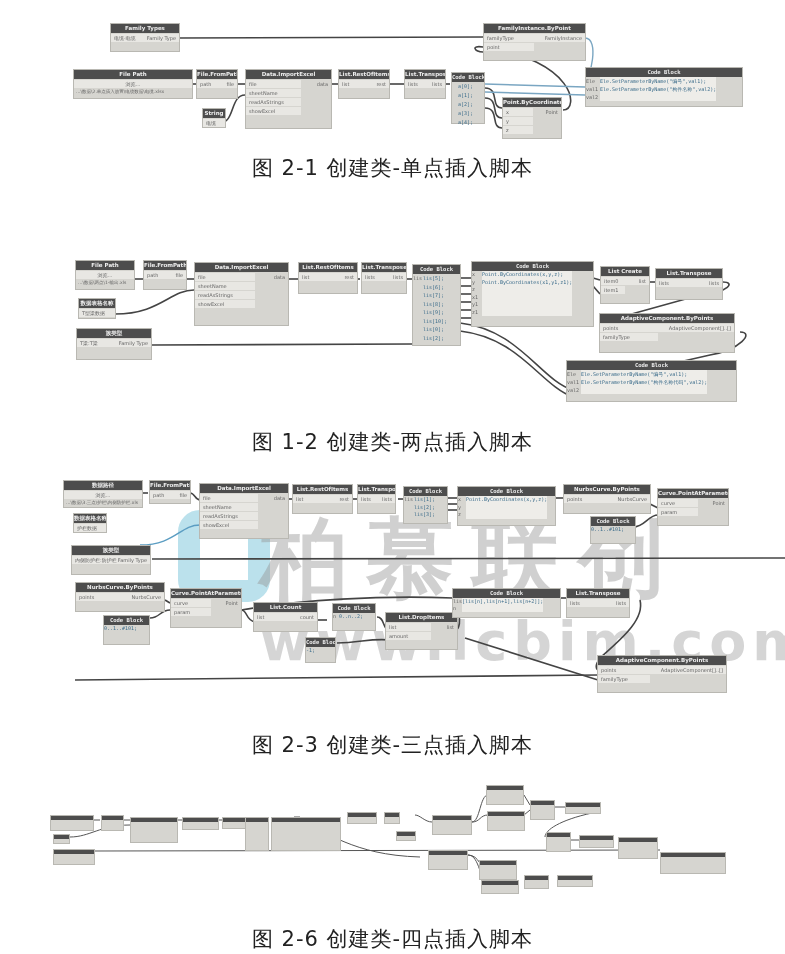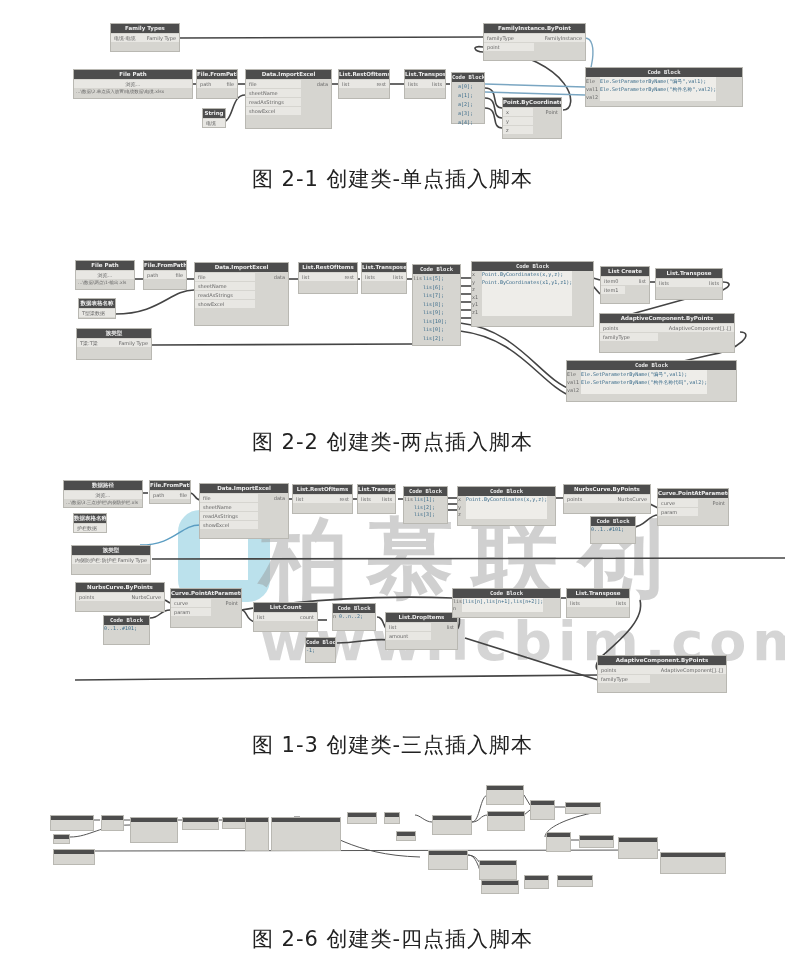--- a/index.html
+++ b/index.html
@@ -138,21 +138,21 @@
         <div>val1</div>
         <div>val2</div>
       </div>
       <div style="background:#eeede9;">
         <div>Ele.SetParameterByName("编号",val1);</div>
         <div>Ele.SetParameterByName("构件名称",val2);</div>
       </div>
     </div>
   </div>
 </div>
-<div class="caption" style="top:165px;">图 2-1 创建类-单点插入脚本</div>
+<div class="caption" style="top:154px;">图 2-1 创建类-单点插入脚本</div>
 
 <div class="fig" style="top:250px;height:160px;">
   <svg class="wires" width="785" height="160">
     <g fill="none" stroke="#444" stroke-width="1.6">
       <path d="M134 29 L143 29"></path>
       <path d="M185 29 L194 29"></path>
       <path d="M115 64 C160 64,170 40,194 40"></path>
       <path d="M152 95 L412 94"></path>
       <path d="M288 29 L298 29"></path>
       <path d="M357 29 L360 29"></path>
@@ -303,21 +303,21 @@
         <div>val1</div>
         <div>val2</div>
       </div>
       <div style="background:#eeede9;">
         <div>Ele.SetParameterByName("编号",val1);</div>
         <div>Ele.SetParameterByName("构件名称代码",val2);</div>
       </div>
     </div>
   </div>
 </div>
-<div class="caption" style="top:428px;">图 2-2 创建类-两点插入脚本</div>
+<div class="caption" style="top:428px;">图 1-2 创建类-两点插入脚本</div>
 
 <div class="fig" style="top:470px;height:230px;">
   <div class="logo" style="left:178px;top:40px;"></div>
   <div class="wm" style="left:260px;top:30px;">柏慕联创</div>
   <div class="wm2" style="left:260px;top:140px;">www.lcbim.com</div>
 
   <svg class="wires" width="785" height="230">
     <g fill="none" stroke="#444" stroke-width="1.6">
       <path d="M142 23 L148 23"></path>
       <path d="M190 23 C195 23,195 30,200 30"></path>
@@ -530,21 +530,21 @@
     <div class="hd">AdaptiveComponent.ByPoints</div>
     <div style="display:flex;">
       <div style="width:52px;">
         <div class="port">points</div>
         <div class="port">familyType</div>
       </div>
       <div class="port" style="flex:1;text-align:right;">AdaptiveComponent[]..[]</div>
     </div>
   </div>
 </div>
-<div class="caption" style="top:731px;">图 1-3 创建类-三点插入脚本</div>
+<div class="caption" style="top:731px;">图 2-3 创建类-三点插入脚本</div>
 
 <div class="fig" style="top:775px;height:120px;">
   <svg class="wires" width="785" height="120">
     <g fill="none" stroke="#555" stroke-width="1">
       <path d="M95 76 L660 75"></path>
       <path d="M80 45 L100 45"></path>
       <path d="M123 45 L130 45"></path>
       <path d="M70 62 C90 62,100 50,130 50"></path>
       <path d="M177 45 L183 45"></path>
       <path d="M218 45 L222 45"></path>

